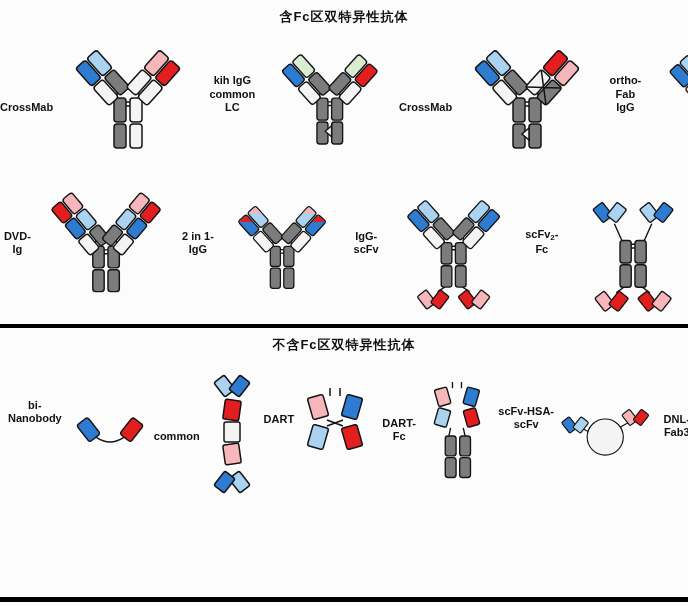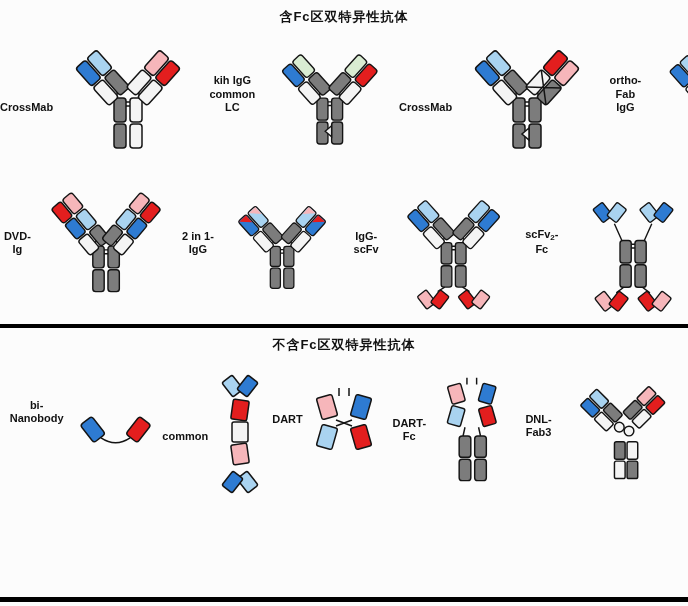--- a/index.html
+++ b/index.html
@@ -334,20 +334,35 @@
         <rect class="dom f-lblue" x="18" y="36" width="14" height="19" rx="2" transform="rotate(16 25 45)"></rect>
         <rect class="dom f-red" x="50" y="36" width="14" height="19" rx="2" transform="rotate(-16 57 45)"></rect>
         <path class="ln" d="M34 57 L32 66 M48 57 L50 66"></path>
         <rect class="dom f-gray" x="28" y="66" width="12" height="22" rx="3"></rect>
         <rect class="dom f-gray" x="44" y="66" width="12" height="22" rx="3"></rect>
         <rect class="dom f-gray" x="28" y="90" width="12" height="22" rx="3"></rect>
         <rect class="dom f-gray" x="44" y="90" width="12" height="22" rx="3"></rect>
       </svg>
     </figure>
 
+    <figure class="ab">
+      <figcaption class="cap"><span class="capline">scFv-HSA-scFv</span></figcaption>
+      <svg class="mt8" width="130" height="100" viewBox="0 0 130 100">
+        <path class="ln" d="M32 50 L44 56 M96 42 L82 50"></path>
+        <circle class="dom f-white" cx="64" cy="62" r="24"></circle>
+        <g transform="translate(24,46)">
+          <rect class="dom f-blue" x="-14" y="-9" width="13" height="18" rx="2" transform="rotate(-38 -7.5 0)"></rect>
+          <rect class="dom f-lblue" x="1" y="-9" width="13" height="18" rx="2" transform="rotate(38 7.5 0)"></rect>
+        </g>
+        <g transform="translate(104,36)">
+          <rect class="dom f-pink" x="-14" y="-9" width="13" height="18" rx="2" transform="rotate(-38 -7.5 0)"></rect>
+          <rect class="dom f-red" x="1" y="-9" width="13" height="18" rx="2" transform="rotate(38 7.5 0)"></rect>
+        </g>
+      </svg>
+    </figure>
 
     <figure class="ab">
       <figcaption class="cap"><span class="capline">DNL-Fab3</span></figcaption>
       <svg width="124" height="124" viewBox="0 0 124 124">
         <g transform="rotate(-45 62 60)">
           <rect class="dom f-white" x="48" y="30" width="11" height="18" rx="2"></rect>
           <rect class="dom f-gray" x="61" y="30" width="11" height="18" rx="2"></rect>
           <rect class="dom f-blue" x="48" y="10" width="11" height="18" rx="2"></rect>
           <rect class="dom f-lblue" x="61" y="10" width="11" height="18" rx="2"></rect>
         </g>

